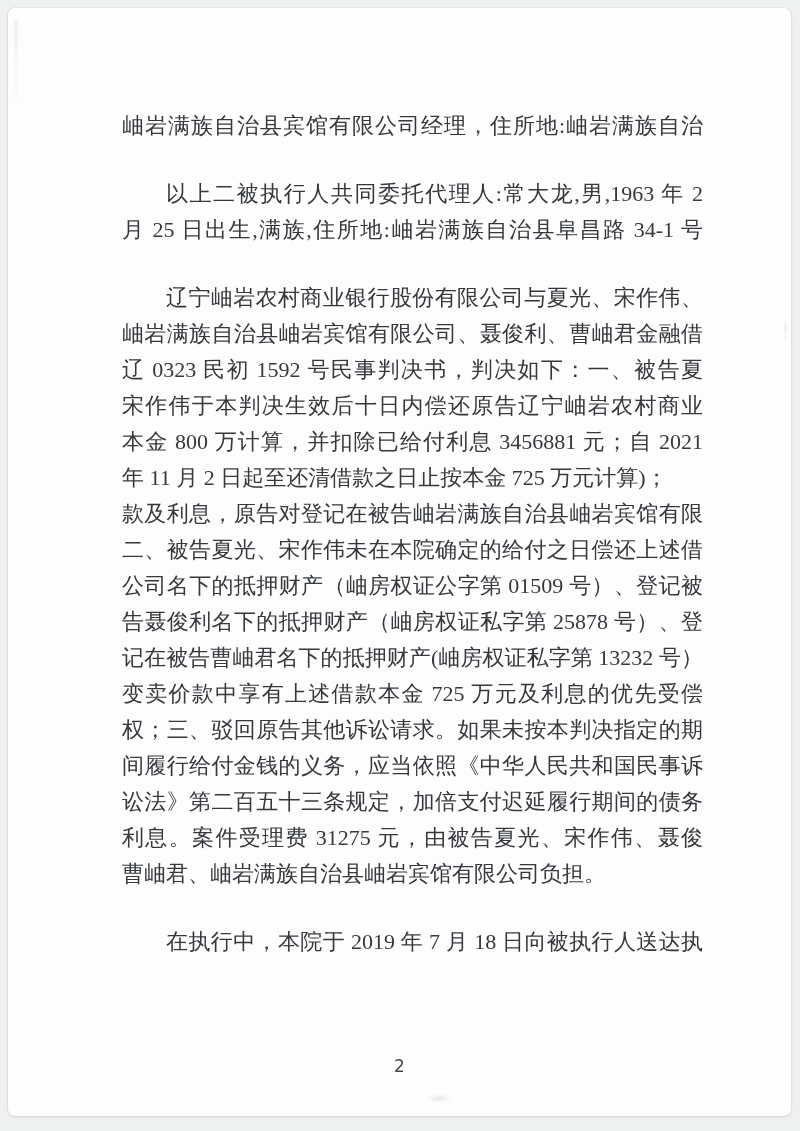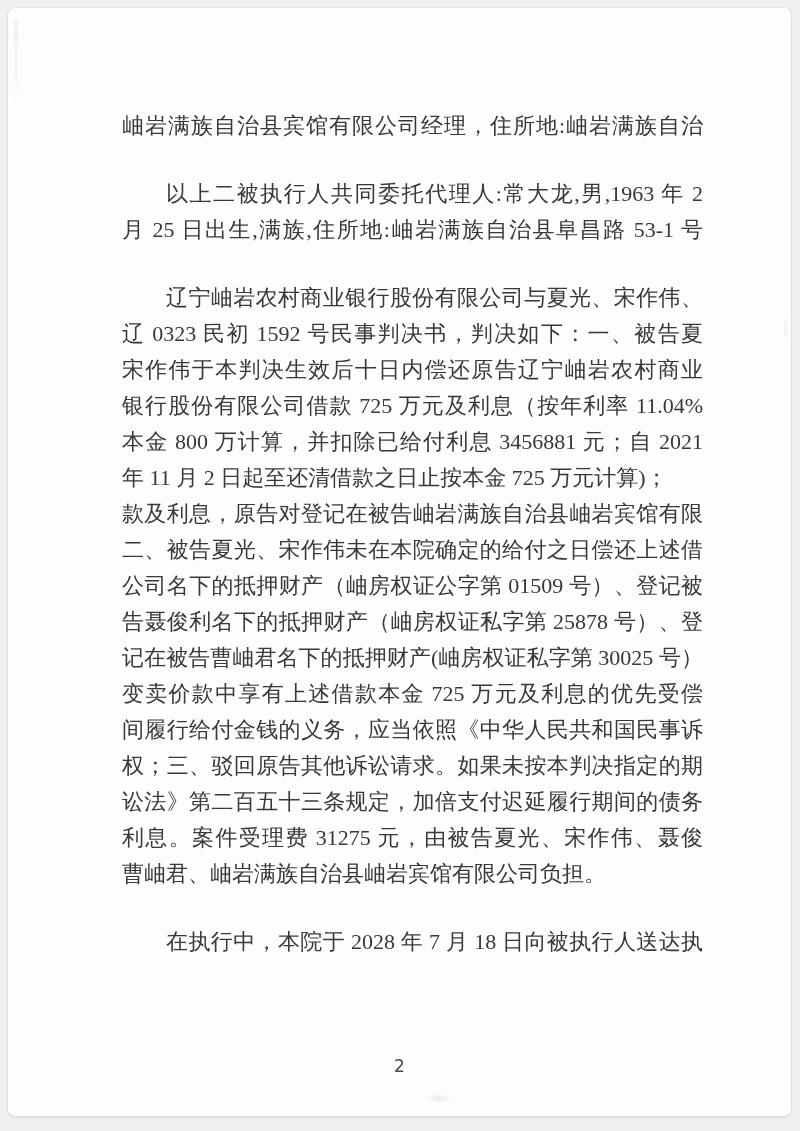--- a/index.html
+++ b/index.html
@@ -91,38 +91,38 @@
   }
 </style>
 </head>
 <body>
 
 <div class="canvas">
   <div class="paper">
     <div class="textblock" id="textblock">
         <div class="line">岫岩满族自治县宾馆有限公司经理，住所地:岫岩满族自治</div>
         <div class="line indent">以上二被执行人共同委托代理人:常大龙,男,1963 年 2</div>
-        <div class="line">月 25 日出生,满族,住所地:岫岩满族自治县阜昌路 53-1 号</div>
+        <div class="line">月 25 日出生,满族,住所地:岫岩满族自治县阜昌路 34-1 号</div>
         <div class="line indent">辽宁岫岩农村商业银行股份有限公司与夏光、宋作伟、</div>
+        <div class="line">岫岩满族自治县岫岩宾馆有限公司、聂俊利、曹岫君金融借</div>
         <div class="line">辽 0323 民初 1592 号民事判决书，判决如下：一、被告夏光、</div>
         <div class="line">宋作伟于本判决生效后十日内偿还原告辽宁岫岩农村商业</div>
-        <div class="line">银行股份有限公司借款 725 万元及利息（按年利率 11.04%</div>
         <div class="line">本金 800 万计算，并扣除已给付利息 3456881 元；自 2021</div>
         <div class="line flush">年 11 月 2 日起至还清借款之日止按本金 725 万元计算)；</div>
         <div class="line">款及利息，原告对登记在被告岫岩满族自治县岫岩宾馆有限</div>
         <div class="line">二、被告夏光、宋作伟未在本院确定的给付之日偿还上述借</div>
         <div class="line">公司名下的抵押财产（岫房权证公字第 01509 号）、登记被</div>
         <div class="line">告聂俊利名下的抵押财产（岫房权证私字第 25878 号）、登</div>
-        <div class="line">记在被告曹岫君名下的抵押财产(岫房权证私字第 30025 号）</div>
+        <div class="line">记在被告曹岫君名下的抵押财产(岫房权证私字第 13232 号）</div>
         <div class="line">变卖价款中享有上述借款本金 725 万元及利息的优先受偿</div>
+        <div class="line">权；三、驳回原告其他诉讼请求。如果未按本判决指定的期</div>
         <div class="line">间履行给付金钱的义务，应当依照《中华人民共和国民事诉</div>
-        <div class="line">权；三、驳回原告其他诉讼请求。如果未按本判决指定的期</div>
         <div class="line">讼法》第二百五十三条规定，加倍支付迟延履行期间的债务</div>
         <div class="line">利息。案件受理费 31275 元，由被告夏光、宋作伟、聂俊利、</div>
         <div class="line flush">曹岫君、岫岩满族自治县岫岩宾馆有限公司负担。</div>
-        <div class="line indent">在执行中，本院于 2028 年 7 月 18 日向被执行人送达执</div>
+        <div class="line indent">在执行中，本院于 2019 年 7 月 18 日向被执行人送达执</div>
       </div>
     <div class="page-number">2</div>
     <div class="artifact a1"></div>
     <div class="artifact a2"></div>
     <div class="artifact a3"></div>
   </div>
 </div>
 
 </body></html>

